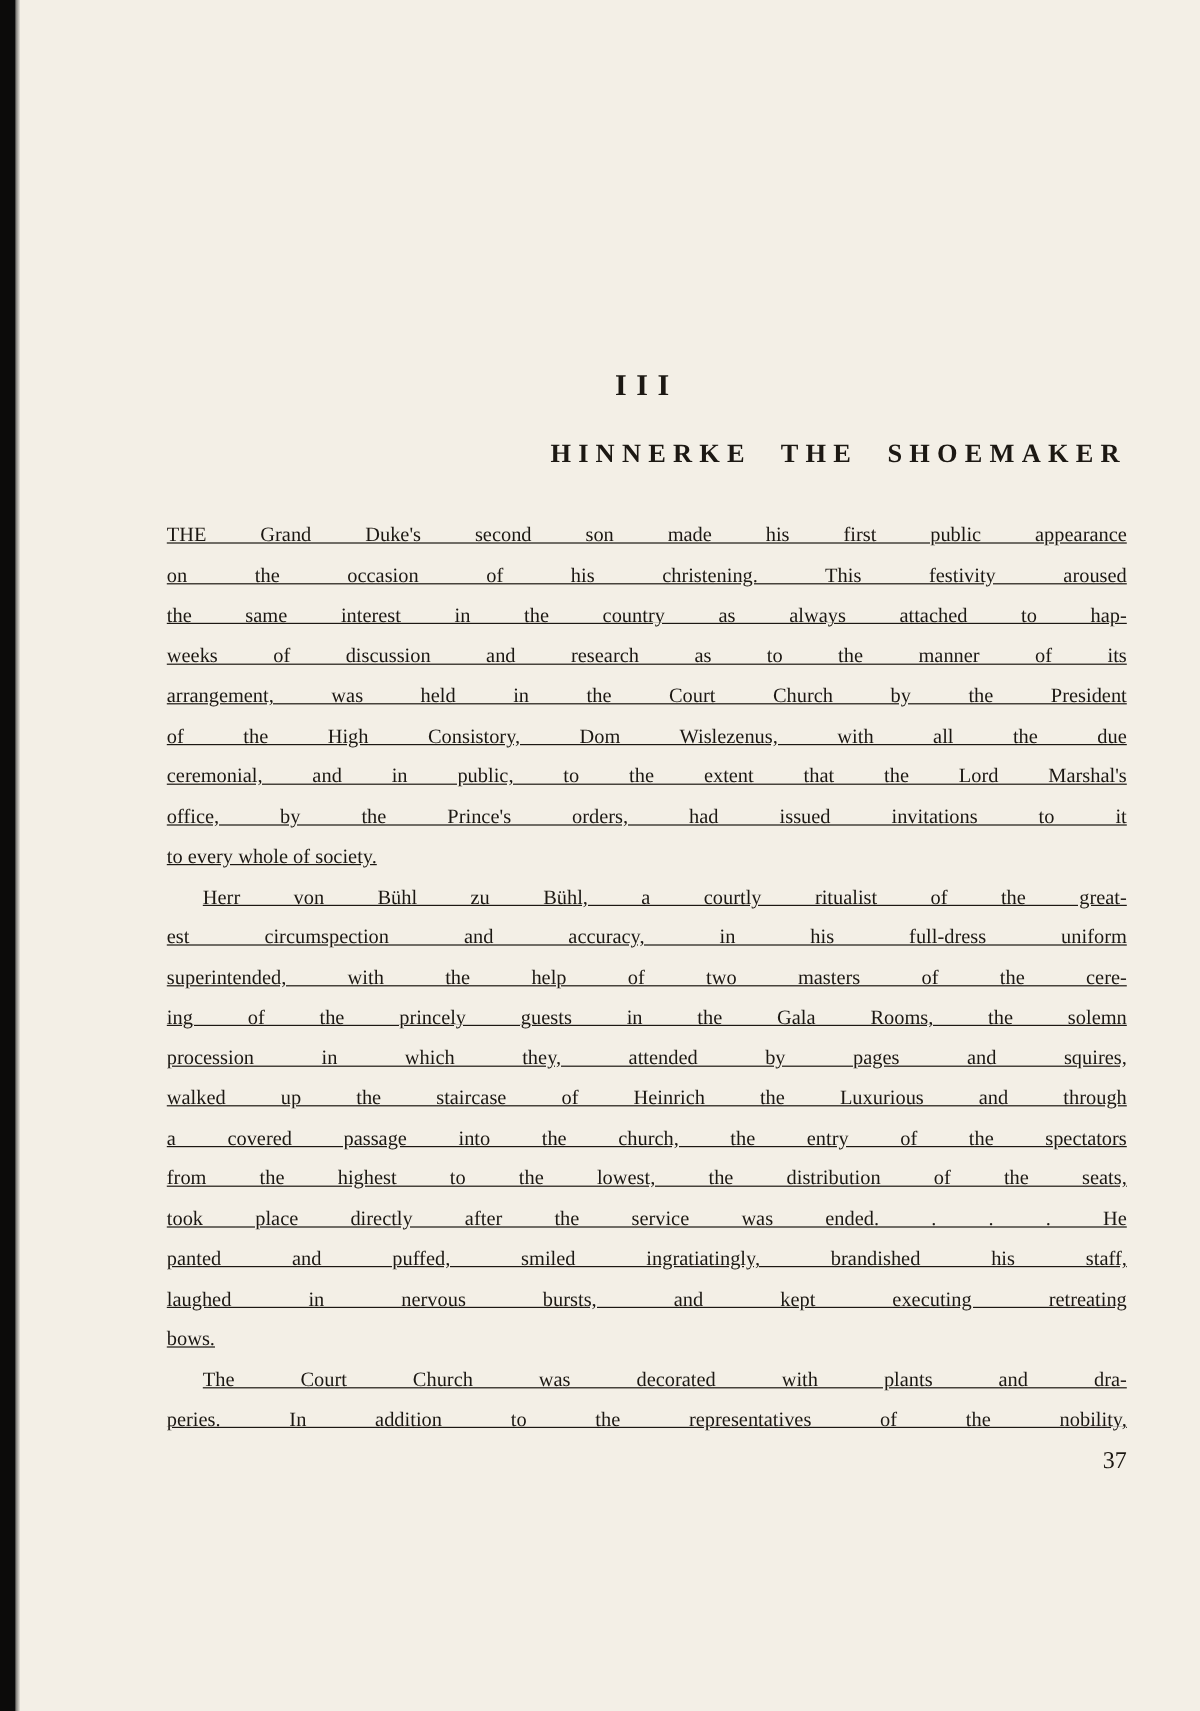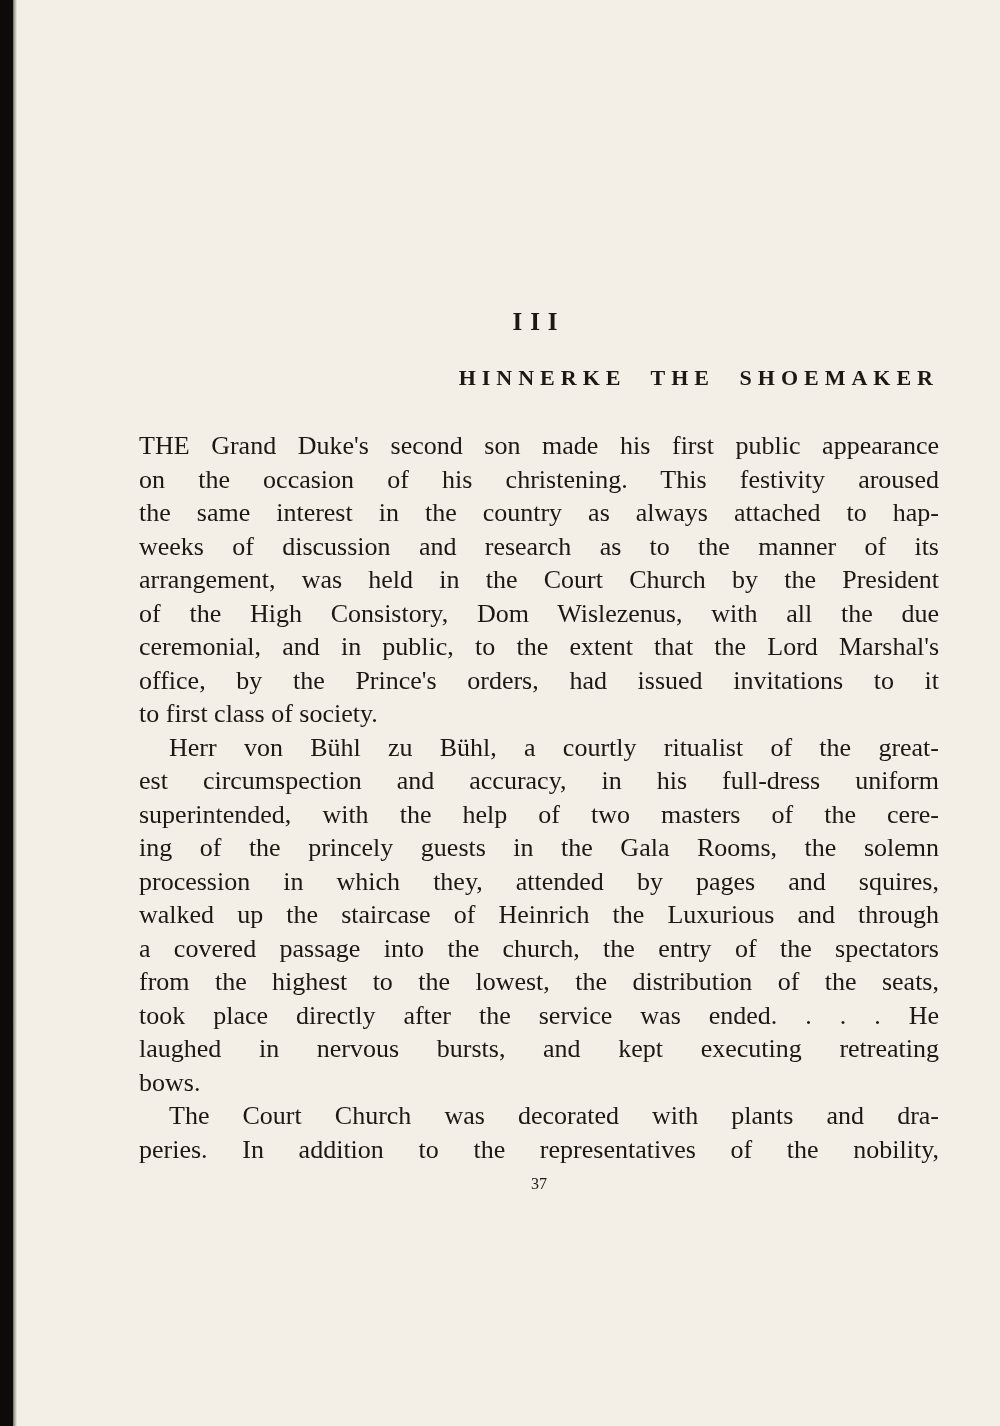--- a/index.html
+++ b/index.html
@@ -50,41 +50,42 @@
     margin: 28px 0 0 0;
     text-align: right;
     font-size: 22px;
     font-weight: 700;
     letter-spacing: 6px;
     word-spacing: 13px;
     line-height: 1.2;
   }
   .body-text {
     margin-top: 38px;
-    font-size: 26px;
+    font-size: 17px;
     line-height: 33.5px;
+    text-decoration: underline;
   }
   .paragraph {
     margin: 0;
   }
   .line {
     min-height: 33.5px;
   }
   .line.justify {
     text-align: justify;
     text-align-last: justify;
   }
   .line.indent {
     padding-left: 30px;
   }
   .page-number {
-    font-size: 16px;
+    font-size: 20px;
     line-height: 33.5px;
     margin-top: 1px;
-    text-align: center;
+    text-align: right;
   }
 </style>
 </head>
 <body>
 
 <div class="page">
   <div class="scan-edge"></div>
   <div class="scan-edge-inner"></div>
   <div class="content">
     <div class="chapter-number">III</div>
@@ -92,32 +93,33 @@
     <div class="body-text">
         <div class="paragraph">
           <div class="line justify">THE Grand Duke's second son made his first public appearance</div>
           <div class="line justify">on the occasion of his christening.  This festivity aroused</div>
           <div class="line justify">the same interest in the country as always attached to hap-</div>
           <div class="line justify">weeks of discussion and research as to the manner of its</div>
           <div class="line justify">arrangement, was held in the Court Church by the President</div>
           <div class="line justify">of the High Consistory, Dom Wislezenus, with all the due</div>
           <div class="line justify">ceremonial, and in public, to the extent that the Lord Marshal's</div>
           <div class="line justify">office, by the Prince's orders, had issued invitations to it</div>
-          <div class="line">to first class of society.</div>
+          <div class="line">to every whole of society.</div>
         </div>
         <div class="paragraph">
           <div class="line justify indent">Herr von Bühl zu Bühl, a courtly ritualist of the great-</div>
           <div class="line justify">est circumspection and accuracy, in his full-dress uniform</div>
           <div class="line justify">superintended, with the help of two masters of the cere-</div>
           <div class="line justify">ing of the princely guests in the Gala Rooms, the solemn</div>
           <div class="line justify">procession in which they, attended by pages and squires,</div>
           <div class="line justify">walked up the staircase of Heinrich the Luxurious and through</div>
           <div class="line justify">a covered passage into the church, the entry of the spectators</div>
           <div class="line justify">from the highest to the lowest, the distribution of the seats,</div>
           <div class="line justify">took place directly after the service was ended. . . . He</div>
+          <div class="line justify">panted and puffed, smiled ingratiatingly, brandished his staff,</div>
           <div class="line justify">laughed in nervous bursts, and kept executing retreating</div>
           <div class="line">bows.</div>
         </div>
         <div class="paragraph">
           <div class="line justify indent">The Court Church was decorated with plants and dra-</div>
           <div class="line justify">peries.  In addition to the representatives of the nobility,</div>
         </div>
       </div>
     <div class="page-number">37</div>
   </div>

